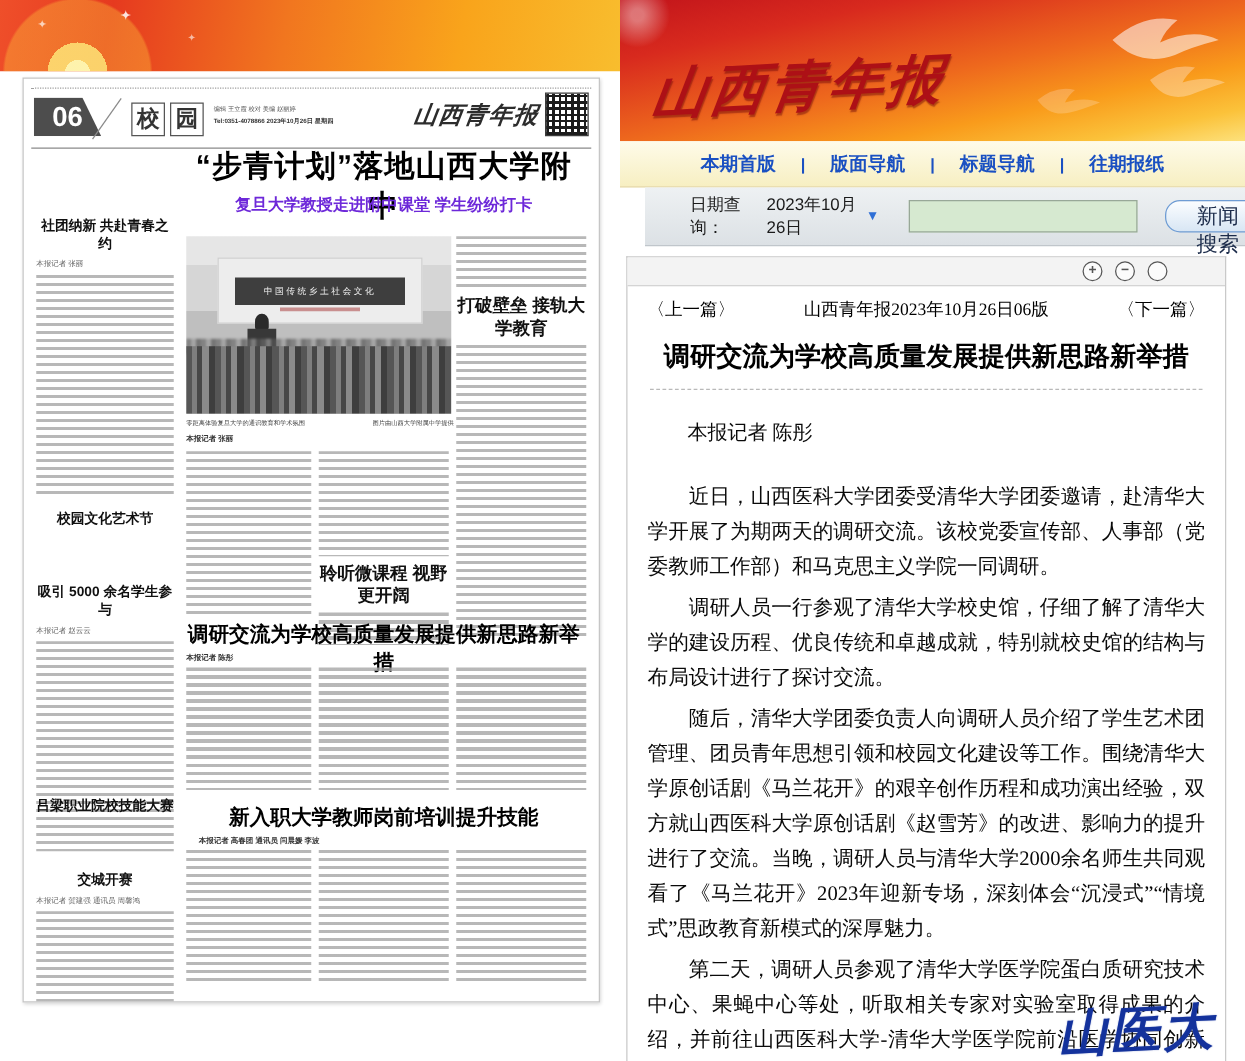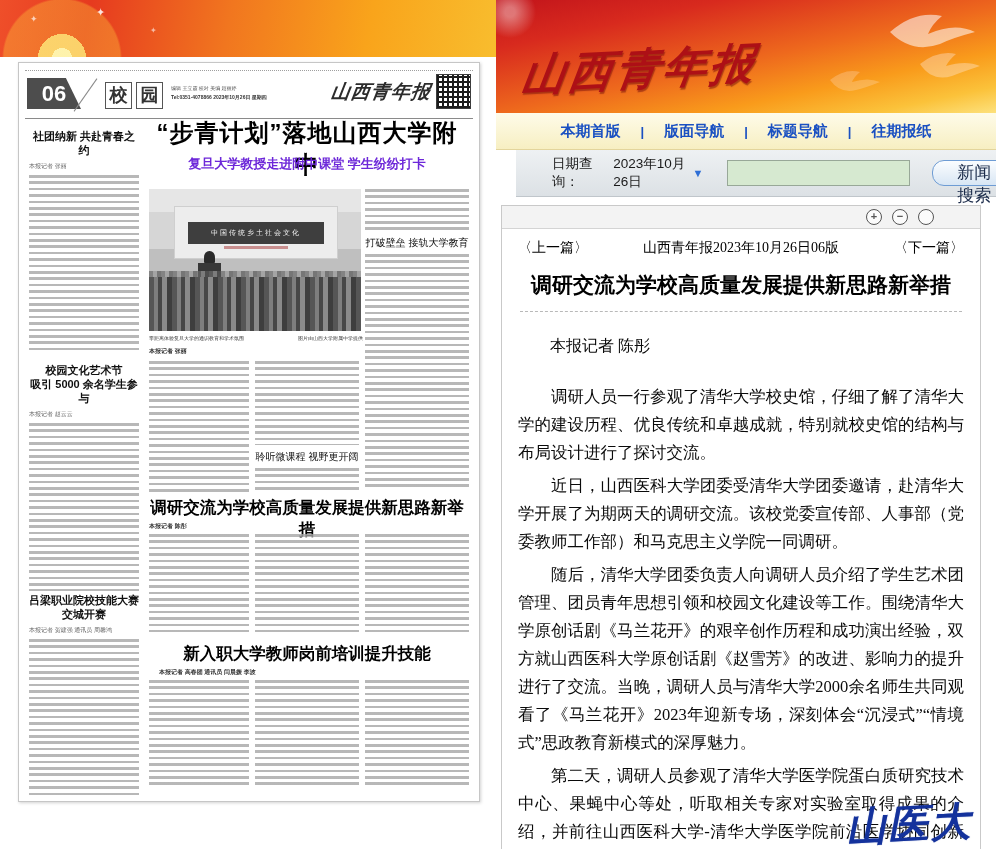--- a/index.html
+++ b/index.html
@@ -39,21 +39,21 @@
                      repeating-linear-gradient(90deg,#1c1c1c 0 2px,#fff 2px 5px);}
   .header-rule{position:absolute;left:6px;right:6px;top:55px;border-top:1px solid #8a8a8a;}
 
   .tfill{background-image:repeating-linear-gradient(to bottom,#a6a6a6 0,#a6a6a6 2.6px,transparent 2.6px,transparent 6.4px);opacity:.8;}
   .sheadline{font-family:"Liberation Sans",sans-serif;font-weight:bold;color:#101010;text-align:center;margin:0;}
   .sbyline{font-size:6px;color:#666;margin:5px 0 4px;}
 
   .storyA{position:absolute;left:10px;top:66px;width:110px;}
   .storyB{position:absolute;left:10px;top:300px;width:110px;}
   .storyC{position:absolute;left:10px;top:530px;width:110px;}
-  .storyA .sheadline,.storyB .sheadline,.storyC .sheadline{font-size:11px;line-height:14px;}
+  .storyA .sheadline,.storyB .sheadline,.storyC .sheadline{font-size:11px;line-height:14px;margin-top:45px;}
 
   .mainH1{position:absolute;left:126px;top:54px;width:324px;text-align:center;font-size:24px;
     font-weight:bold;color:#000;margin:0;letter-spacing:1px;}
   .mainSub{position:absolute;left:126px;top:92px;width:324px;text-align:center;font-size:13px;
     font-weight:bold;color:#6d28d9;}
 
   .photo{position:absolute;left:130px;top:126px;width:212px;height:142px;overflow:hidden;
     background:linear-gradient(#e6e6e6 0 16%,#d6d6d6 16% 42%,#bfbfbf 42% 62%,#a3a3a3 62% 100%);}
   .screenwrap{position:absolute;left:12%;top:12%;width:76%;height:36%;background:#ededed;border:1px solid #cfcfcf;}
   .screenband{position:absolute;left:8%;top:30%;width:84%;height:42%;background:#3e3e3e;color:#f4f4f4;
@@ -63,21 +63,21 @@
   .podium{position:absolute;left:23%;top:52%;width:11%;height:11%;background:#383838;}
   .crowd{position:absolute;left:0;bottom:0;width:100%;height:38%;filter:blur(.5px);
     background:repeating-linear-gradient(90deg,#565656 0 5px,#7e7e7e 5px 9px,#474747 9px 13px,#8a8a8a 13px 18px,#3e3e3e 18px 23px);}
   .crowd2{position:absolute;left:0;bottom:34%;width:100%;height:8%;opacity:.7;filter:blur(.7px);
     background:repeating-linear-gradient(90deg,#6a6a6a 0 4px,#999 4px 8px,#585858 8px 12px);}
 
   .photocap{position:absolute;left:130px;top:272px;width:214px;display:flex;justify-content:space-between;
     font-size:5px;color:#3d3d3d;}
   .byline2{position:absolute;left:130px;top:284px;font-size:6px;font-weight:bold;color:#333;}
 
-  .minihead{font-size:10px;font-weight:normal;text-align:center;margin:5px 0 4px;color:#111;}
+  .minihead{font-size:14px;font-weight:bold;text-align:center;margin:5px 0 4px;color:#111;}
   .c1{position:absolute;left:130px;top:298px;width:100px;}
   .c2{position:absolute;left:236px;top:298px;width:104px;}
   .c3{position:absolute;left:346px;top:126px;width:104px;}
 
   .rhead{position:absolute;left:126px;top:434px;width:324px;text-align:center;font-size:16.5px;
     font-weight:bold;margin:0;color:#000;}
   .rby{position:absolute;left:130px;top:459px;font-size:6px;font-weight:bold;color:#333;}
   .rc1{position:absolute;left:130px;top:471px;width:100px;height:98px;}
   .rc2{position:absolute;left:236px;top:471px;width:104px;height:98px;}
   .rc3{position:absolute;left:346px;top:471px;width:104px;height:98px;}
@@ -275,22 +275,22 @@
       </div>
       <div class="art-body">
         <div class="art-nav">
           <span class="navlink">〈上一篇〉</span>
           <span class="src">山西青年报2023年10月26日06版</span>
           <span class="navlink">〈下一篇〉</span>
         </div>
         <h1 class="art-title">调研交流为学校高质量发展提供新思路新举措</h1>
         <div class="dashline"></div>
         <div class="art-author">本报记者 陈彤</div>
+        <p class="art-p">近日，山西医科大学团委受清华大学团委邀请，赴清华大学开展了为期两天的调研交流。该校党委宣传部、人事部（党委教师工作部）和马克思主义学院一同调研。</p>
         <p class="art-p">调研人员一行参观了清华大学校史馆，仔细了解了清华大学的建设历程、优良传统和卓越成就，特别就校史馆的结构与布局设计进行了探讨交流。</p>
-        <p class="art-p">近日，山西医科大学团委受清华大学团委邀请，赴清华大学开展了为期两天的调研交流。该校党委宣传部、人事部（党委教师工作部）和马克思主义学院一同调研。</p>
         <p class="art-p">随后，清华大学团委负责人向调研人员介绍了学生艺术团管理、团员青年思想引领和校园文化建设等工作。围绕清华大学原创话剧《马兰花开》的艰辛创作历程和成功演出经验，双方就山西医科大学原创话剧《赵雪芳》的改进、影响力的提升进行了交流。当晚，调研人员与清华大学2000余名师生共同观看了《马兰花开》2023年迎新专场，深刻体会“沉浸式”“情境式”思政教育新模式的深厚魅力。</p>
         <p class="art-p">第二天，调研人员参观了清华大学医学院蛋白质研究技术中心、果蝇中心等处，听取相关专家对实验室取得成果的介绍，并前往山西医科大学-清华大学医学院前沿医学协同创新中心，看望了与清华大学研究人员联合开展科研工作的山西医科大学师生，并以午餐会的形式进行深入交流。</p>
       </div>
       <div class="watermark">山医大</div>
     </div>
   </div>
 
 </div>
 
 </body></html>

